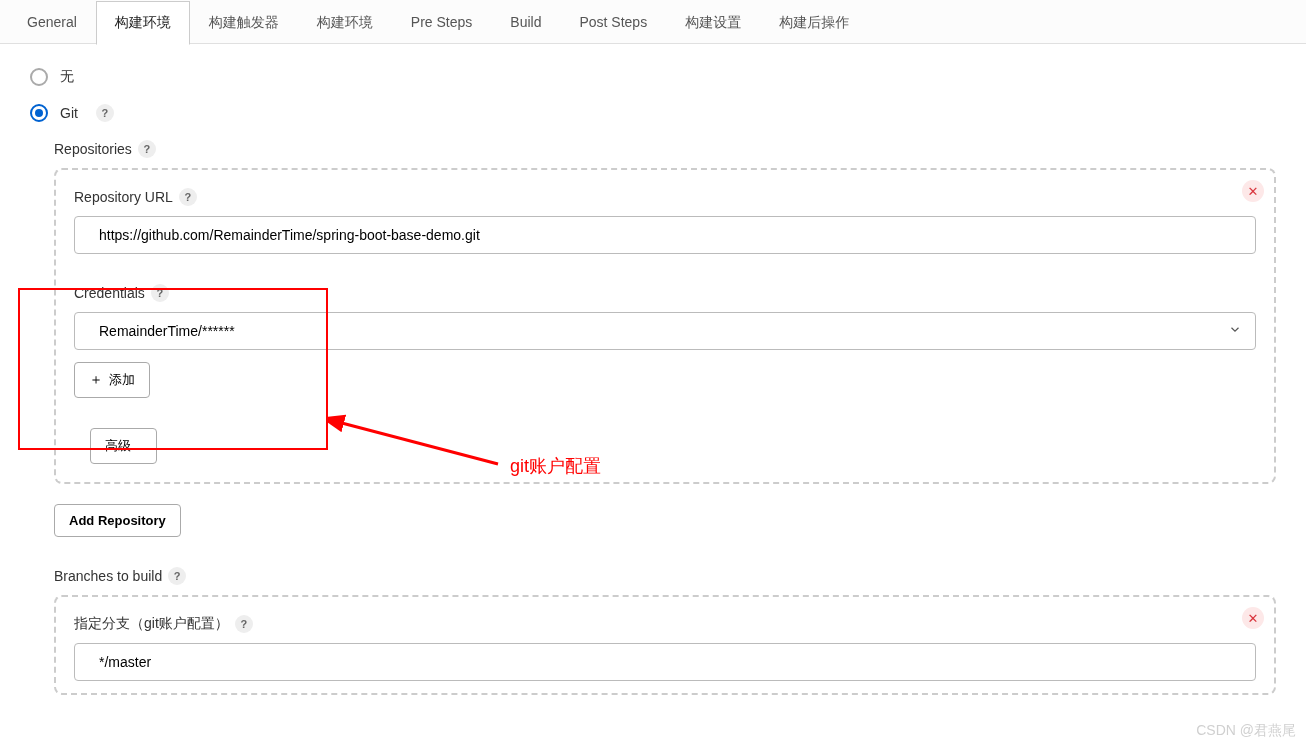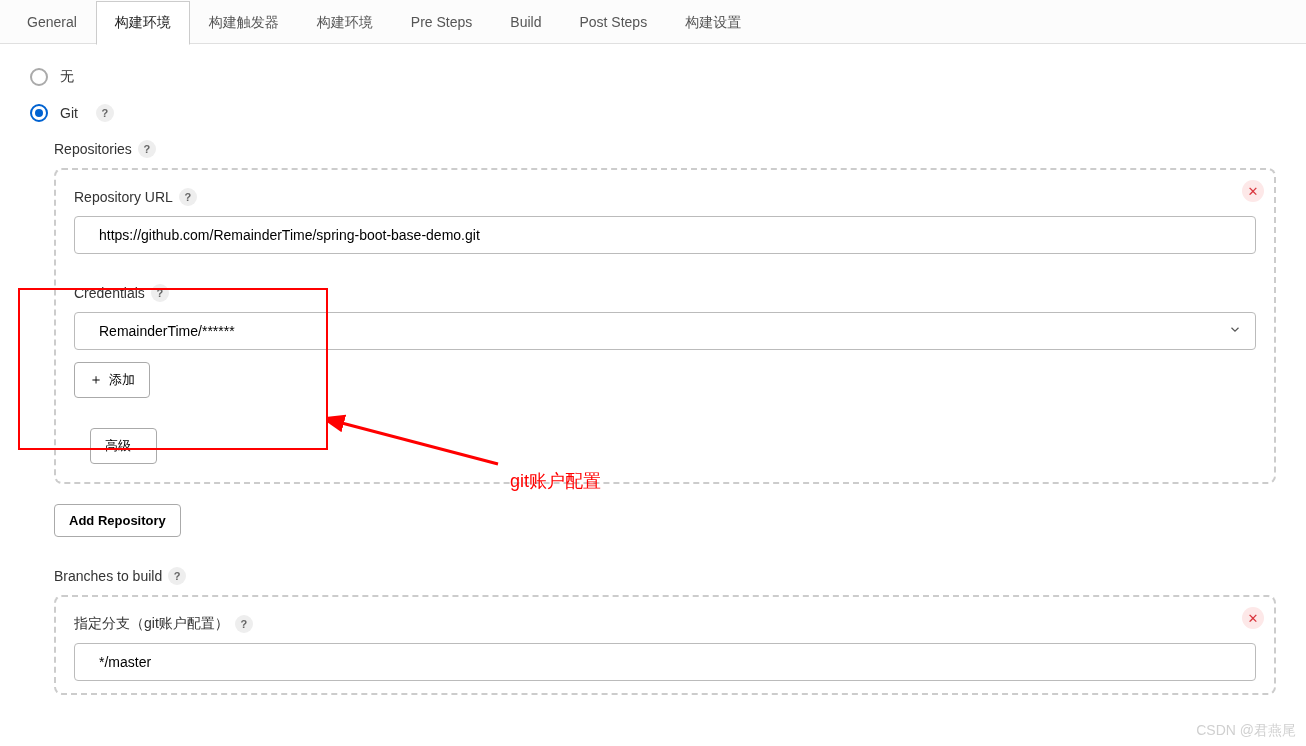--- a/index.html
+++ b/index.html
@@ -143,21 +143,20 @@
 .annotation-box {
   position: absolute;
   border: 2px solid #ff0000;
   pointer-events: none;
 }
 .annotation-text {
   position: absolute;
   color: #ff0000;
   font-size: 18px;
   pointer-events: none;
-  margin-top: 15px;
 }
 .watermark {
   position: fixed;
   right: 10px;
   bottom: 6px;
   color: #d0d0d0;
   font-size: 14px;
   pointer-events: none;
 }
 svg.arrow { position: absolute; pointer-events: none; }
@@ -167,20 +166,21 @@
 
 <div class="tabs">
   <div class="tab">General</div>
   <div class="tab active">构建环境</div>
   <div class="tab">构建触发器</div>
   <div class="tab">构建环境</div>
   <div class="tab">Pre Steps</div>
   <div class="tab">Build</div>
   <div class="tab">Post Steps</div>
   <div class="tab">构建设置</div>
+  <div class="tab">构建后操作</div>
 </div>
 
 <div class="content" style="position:relative;">
 
   <div class="radio-row">
     <div class="radio"></div>
     <span class="radio-label">无</span>
   </div>
 
   <div class="radio-row">

